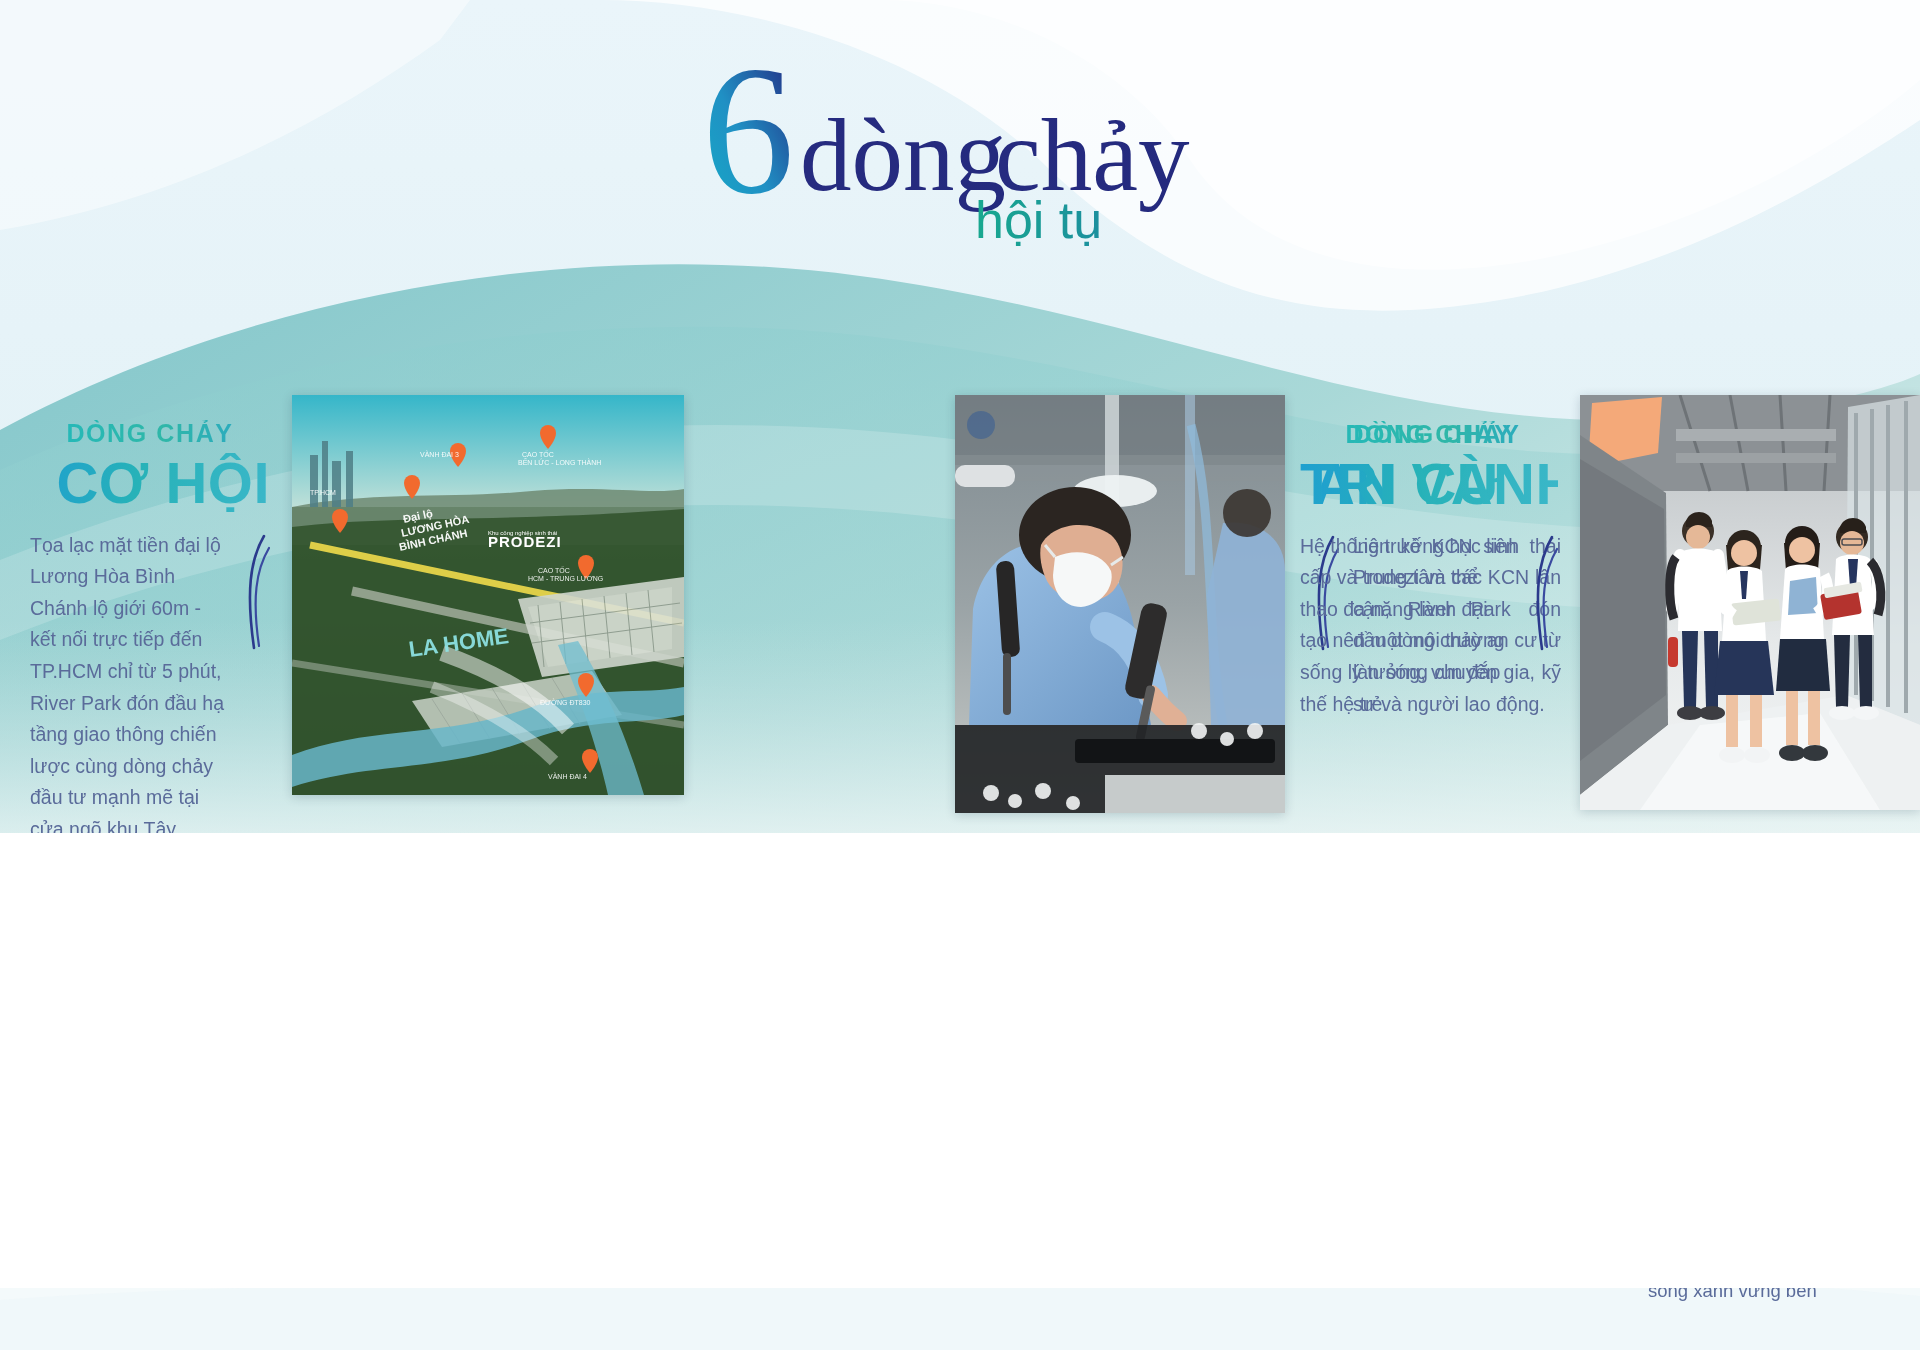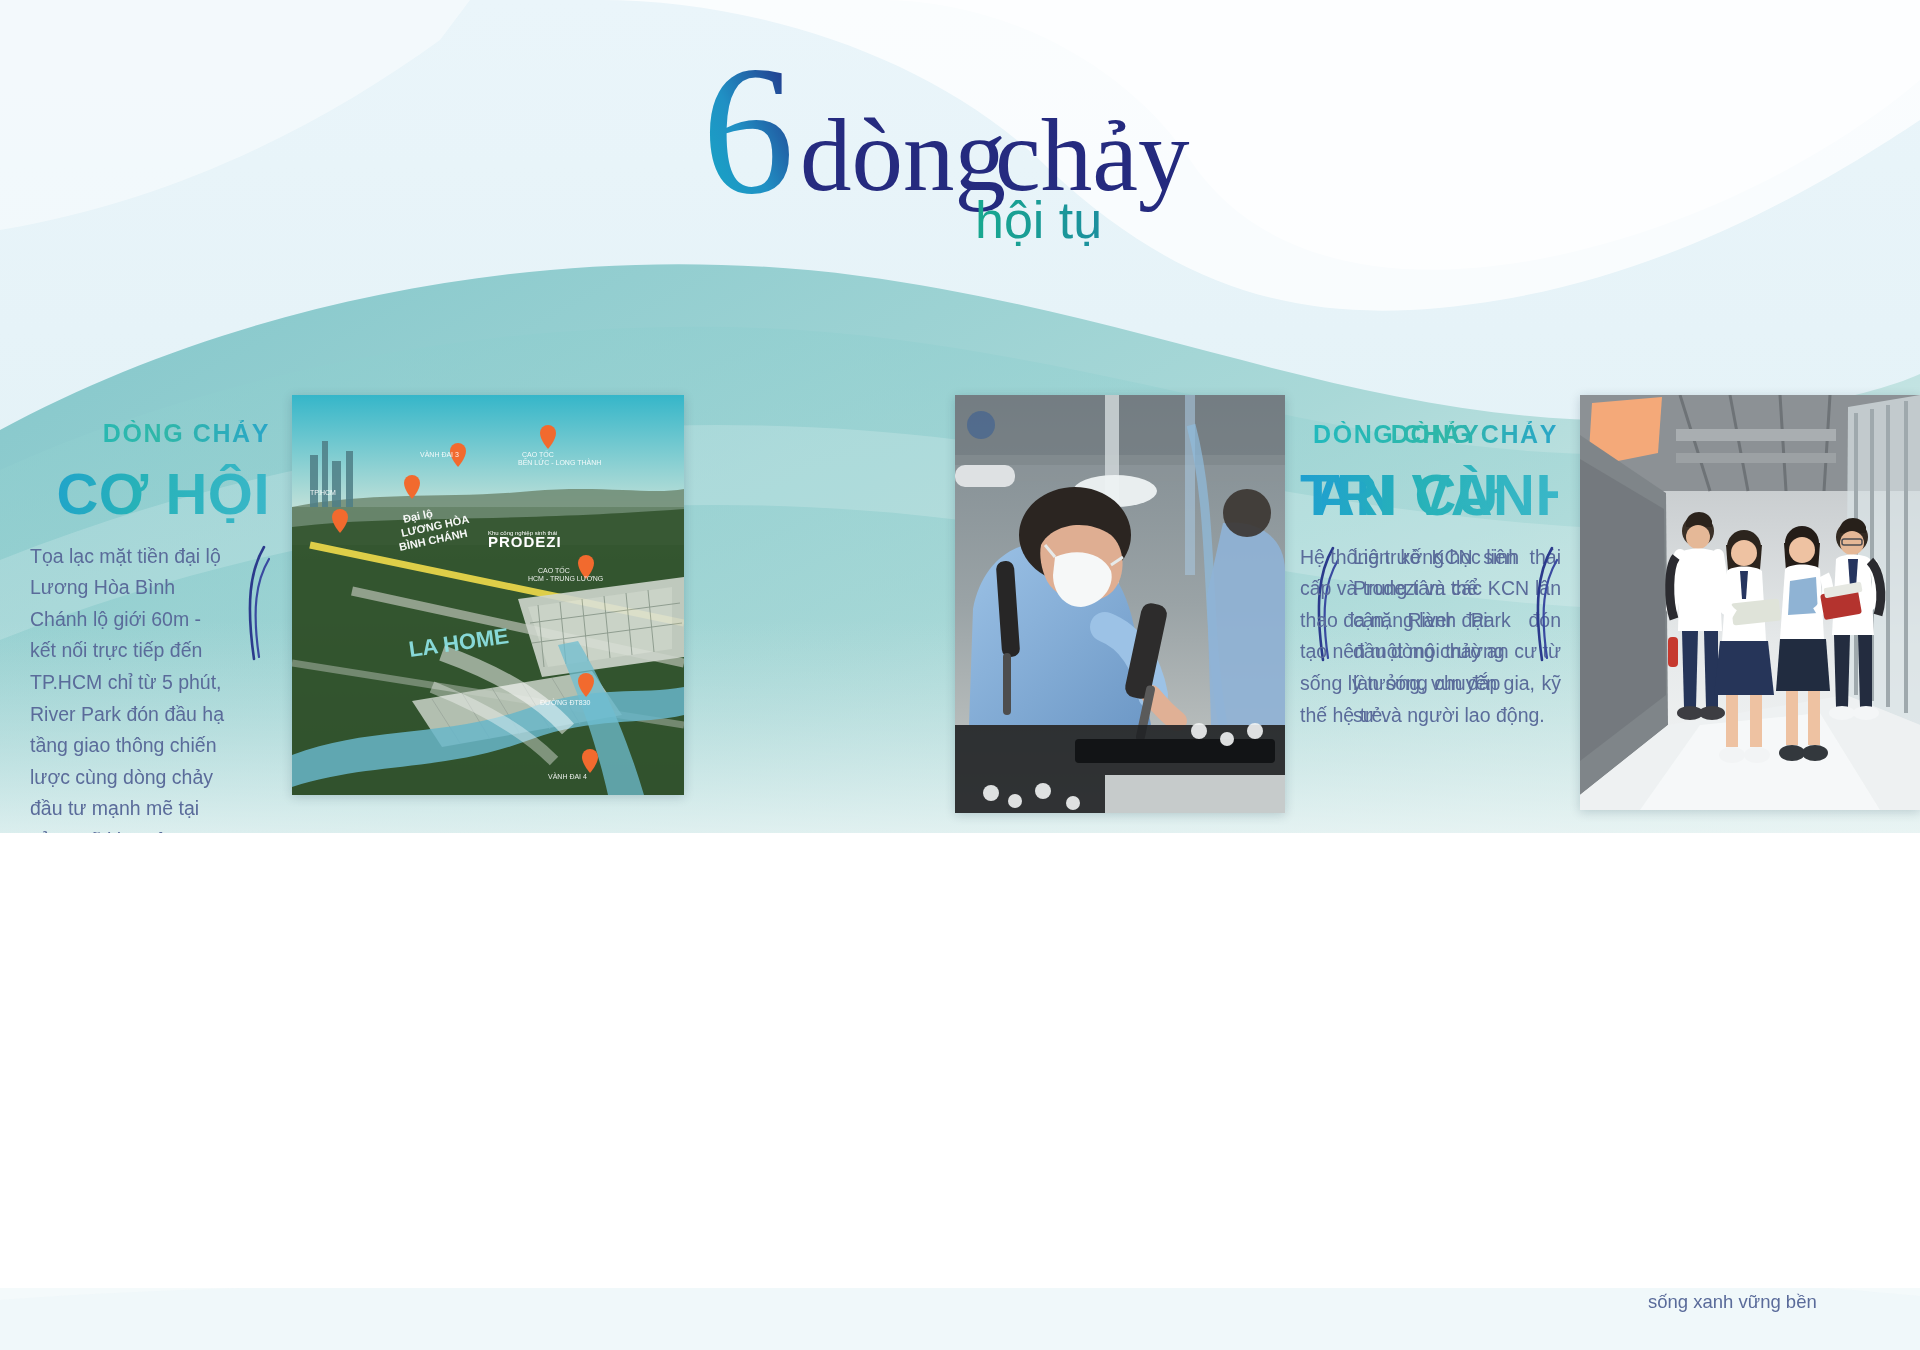--- a/index.html
+++ b/index.html
@@ -35,27 +35,27 @@
     background:#cfd8d8;
     box-shadow:0 2px 10px rgba(0,40,60,.18);
   }
   .photo .ph-inner { position:absolute; inset:0; }
 
   .txt { position:relative; }
   .kicker {
     font-size:25px; font-weight:700; letter-spacing:1.6px;
     background:linear-gradient(90deg,#22b9bd 0%,#2fb7a8 55%,#2aa6c8 100%);
     -webkit-background-clip:text; background-clip:text; color:transparent;
-    white-space:nowrap; line-height:1.1;
+    white-space:nowrap; line-height:1.1;text-align:center;
   }
   .title {
     font-size:58px; font-weight:800; letter-spacing:.5px;
     background:linear-gradient(100deg,#1f9fd0 0%,#27b2b8 45%,#3bb7c9 100%);
     -webkit-background-clip:text; background-clip:text; color:transparent;
-    line-height:1.02; white-space:nowrap; margin-top:16px;
+    line-height:1.02; white-space:nowrap; margin-top:5px;
   }
   .body-wrap { display:flex; gap:14px; margin-top:18px; }
   .swoosh { flex:0 0 auto; margin-top:4px; }
   .body {
     font-size:19.5px; line-height:1.62; color:#5a6b9a;
     text-align:justify; text-justify:inter-word;
   }
   .body.noj { text-align:left; }
 
   

